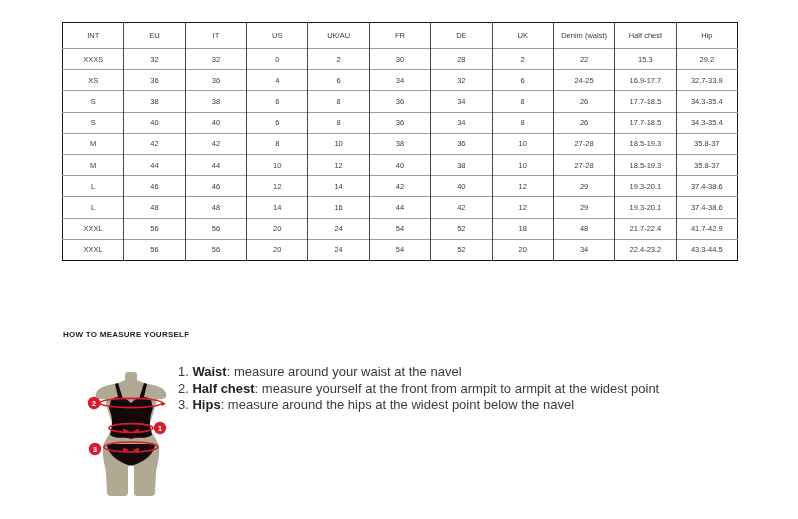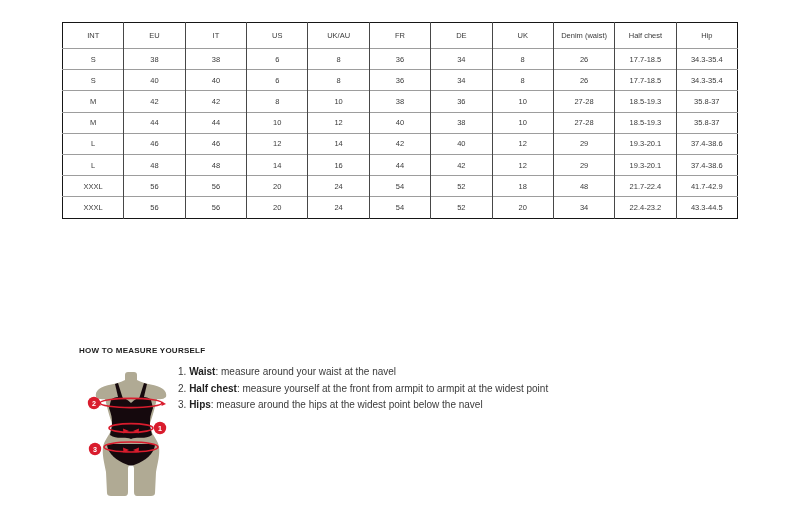--- a/index.html
+++ b/index.html
@@ -18,26 +18,26 @@
     padding:0;text-align:center;vertical-align:middle;
     font-weight:normal;white-space:nowrap;
     border-left:1px solid #474747;
     border-top:1px solid #9d9d9d;
   }
   .size-table th{height:25px;border-top:none;}
   .size-table td{height:20.2px;}
   .size-table th:first-child,.size-table td:first-child{border-left:none;}
   
   .measure-heading{
-    position:absolute;left:63px;top:330px;margin:16px;
+    position:absolute;left:63px;top:330px;margin:0;
     font-size:8px;font-weight:bold;letter-spacing:.25px;color:#1d1d1d;
   }
   .measure-list{
     position:absolute;left:178px;top:368px;margin:0;padding:0;list-style:none;
-    font-size:10px;color:#3a3a3a;
+    font-size:13px;color:#3a3a3a;
   }
   .measure-list li{margin:0 0 9px 0;line-height:7.5px;}
   .measure-list b{color:#222;}
   .figure-wrap{
     position:absolute;left:83px;top:372px;width:96px;height:126px;
   }
   .figure-wrap svg{display:block;width:96px;height:126px;}
   .badge-num{
     font-family:"Liberation Sans", sans-serif;
     font-size:7.2px;font-weight:bold;fill:#ffffff;
@@ -59,20 +59,46 @@
           <th>FR</th>
           <th>DE</th>
           <th>UK</th>
           <th>Denim (waist)</th>
           <th>Half chest</th>
           <th>Hip</th>
         </tr>
     </thead>
     <tbody>
         <tr>
+          <td>XXXS</td>
+          <td>32</td>
+          <td>32</td>
+          <td>0</td>
+          <td>2</td>
+          <td>30</td>
+          <td>28</td>
+          <td>2</td>
+          <td>22</td>
+          <td>15.3</td>
+          <td>29.2</td>
+        </tr>
+        <tr>
+          <td>XS</td>
+          <td>36</td>
+          <td>36</td>
+          <td>4</td>
+          <td>6</td>
+          <td>34</td>
+          <td>32</td>
+          <td>6</td>
+          <td>24-25</td>
+          <td>16.9-17.7</td>
+          <td>32.7-33.9</td>
+        </tr>
+        <tr>
           <td>S</td>
           <td>38</td>
           <td>38</td>
           <td>6</td>
           <td>8</td>
           <td>36</td>
           <td>34</td>
           <td>8</td>
           <td>26</td>
           <td>17.7-18.5</td>

